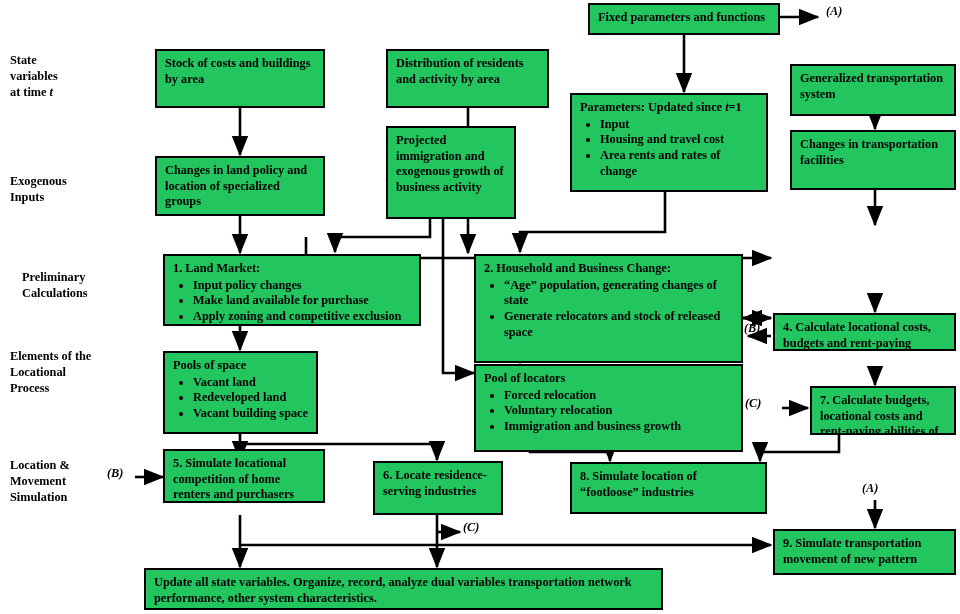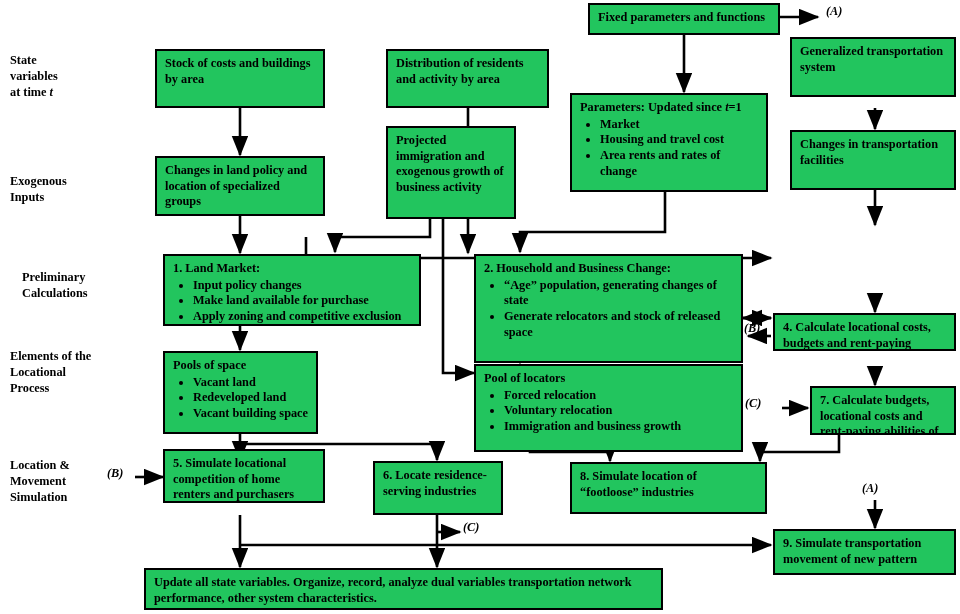--- a/index.html
+++ b/index.html
@@ -153,28 +153,28 @@
   </div>
 
   <div class="box" style="left:155px;top:49px;width:170px;height:59px;">
     <span class="ttl">Stock of costs and buildings by area</span>
   </div>
 
   <div class="box" style="left:386px;top:49px;width:163px;height:59px;">
     <span class="ttl">Distribution of residents and activity by area</span>
   </div>
 
-  <div class="box" style="left:790px;top:37px;width:166px;height:60px;">
+  <div class="box" style="left:790px;top:64px;width:166px;height:52px;">
     <span class="ttl">Generalized transportation system</span>
   </div>
 
   <div class="box" style="left:570px;top:93px;width:198px;height:99px;">
     <span class="ttl">Parameters: Updated since <span class="it">t</span>=1</span>
     <ul>
-      <li>Market</li>
+      <li>Input</li>
       <li>Housing and travel cost</li>
       <li>Area rents and rates of change</li>
     </ul>
   </div>
 
   <div class="box" style="left:155px;top:156px;width:170px;height:60px;">
     <span class="ttl">Changes in land policy and location of specialized groups</span>
   </div>
 
   <div class="box" style="left:386px;top:126px;width:130px;height:93px;">

